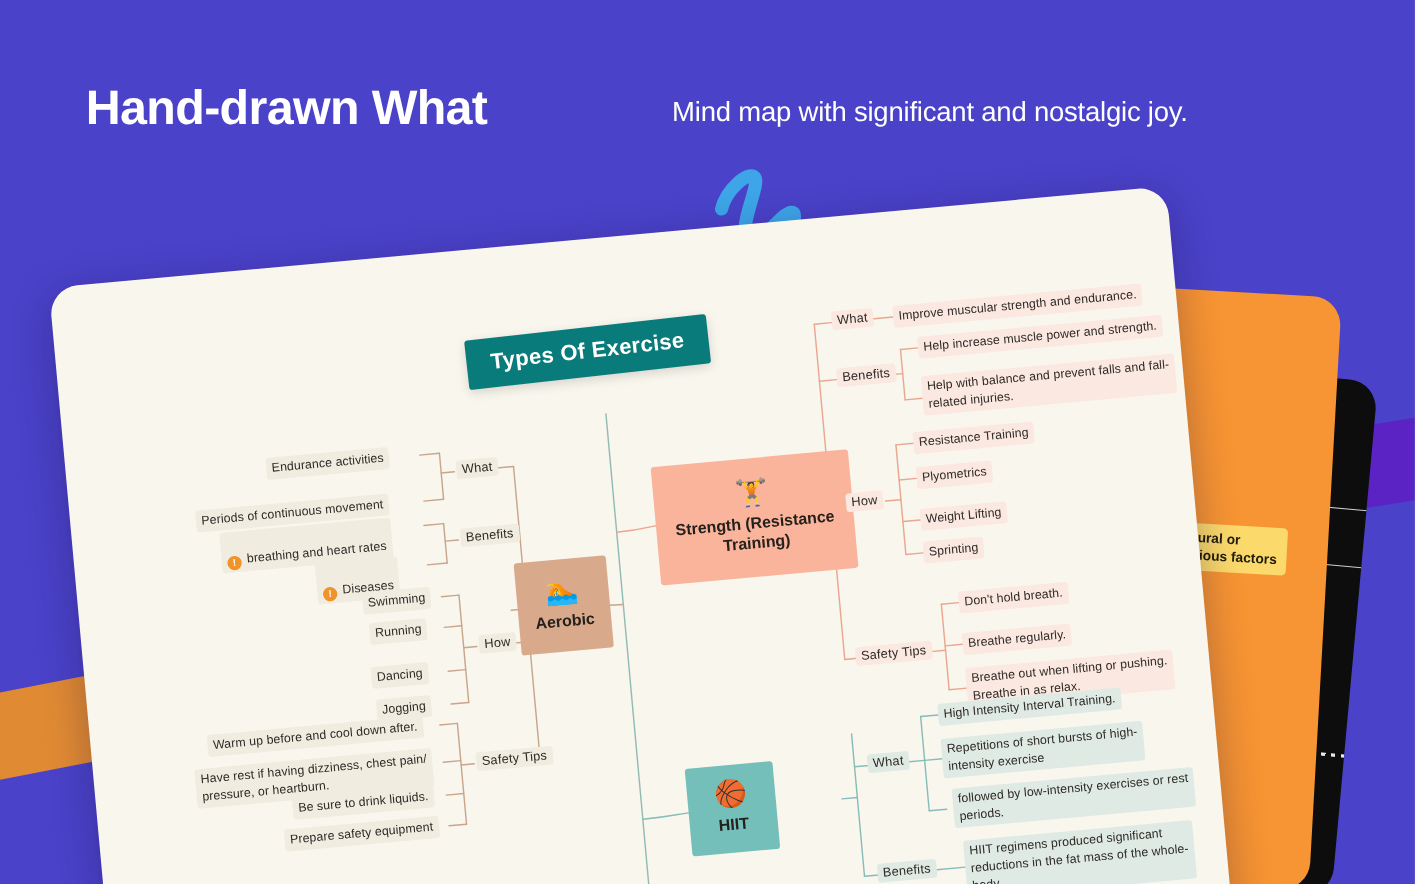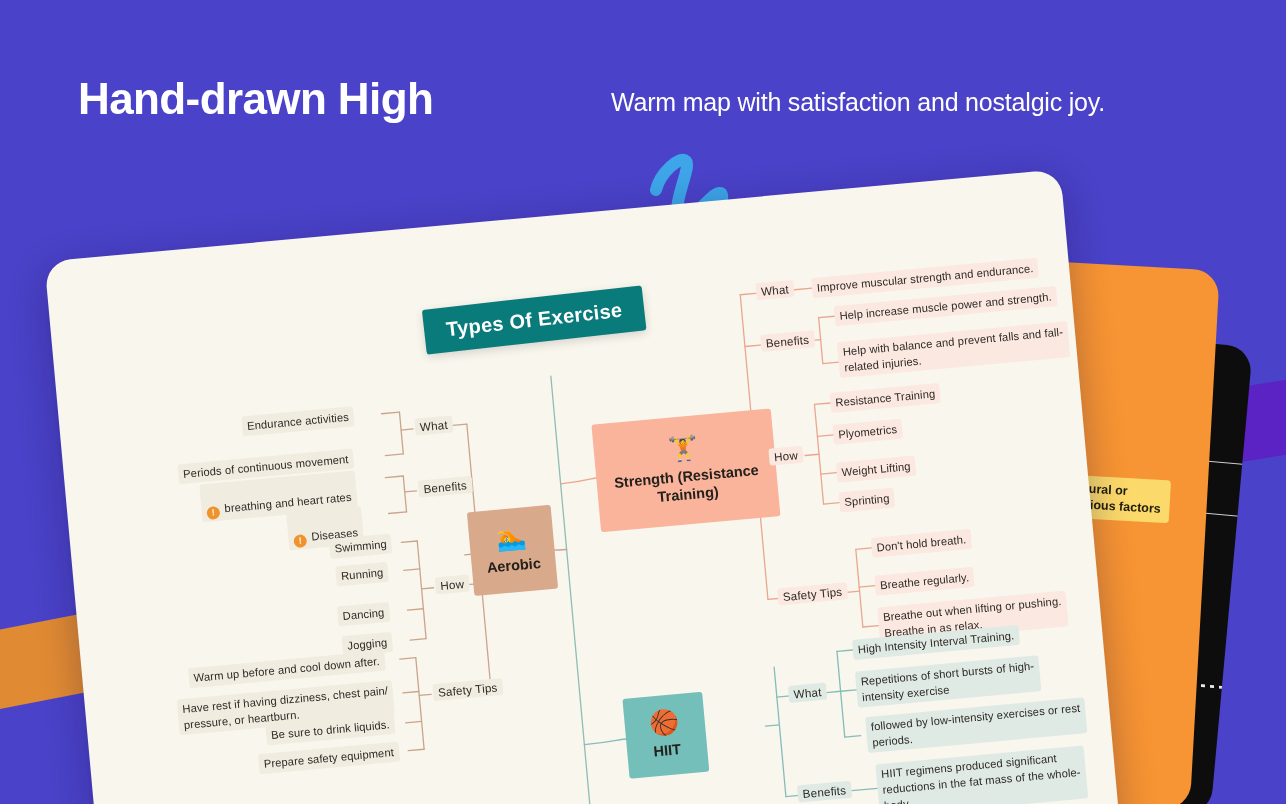--- a/index.html
+++ b/index.html
@@ -420,16 +420,16 @@
 intensity exercise</div>
       <div class="node leaf mint" style="left:776px; top:528px;">followed by low-intensity exercises or rest
 periods.</div>
       <div class="node leaf mint" style="left:782px; top:576px;">HIIT regimens produced significant
 reductions in the fat mass of the whole-
 body.</div>
 
     </div>
   </div>
 
-  <div class="hdr-title">Hand-drawn High</div>
-  <div class="hdr-sub">Warm map with satisfaction and nostalgic joy.</div>
+  <div class="hdr-title">Hand-drawn What</div>
+  <div class="hdr-sub">Mind map with significant and nostalgic joy.</div>
 
 </div>
 
 </body></html>

